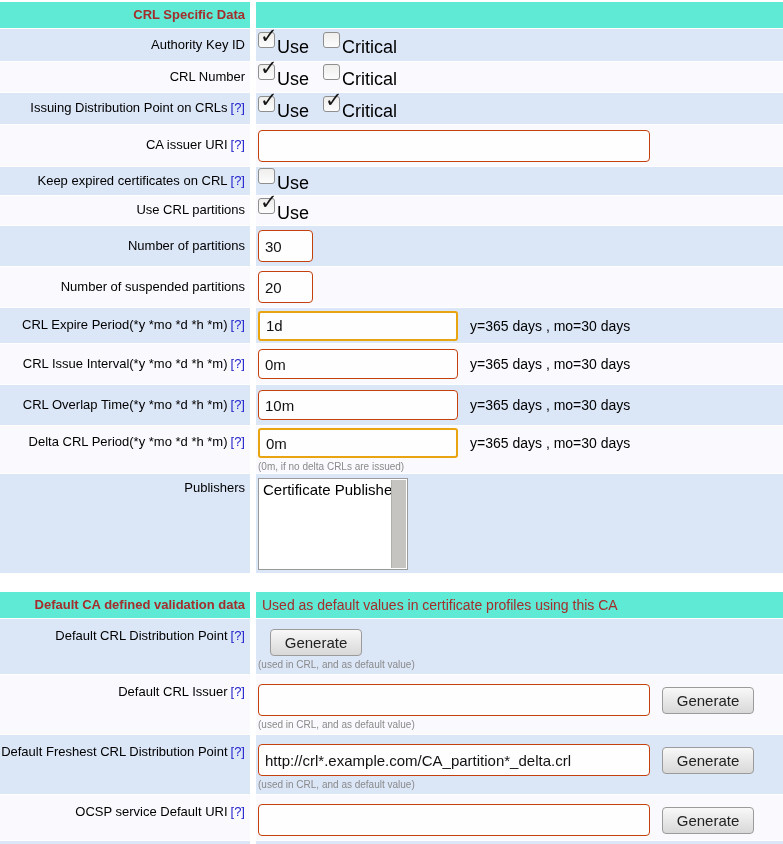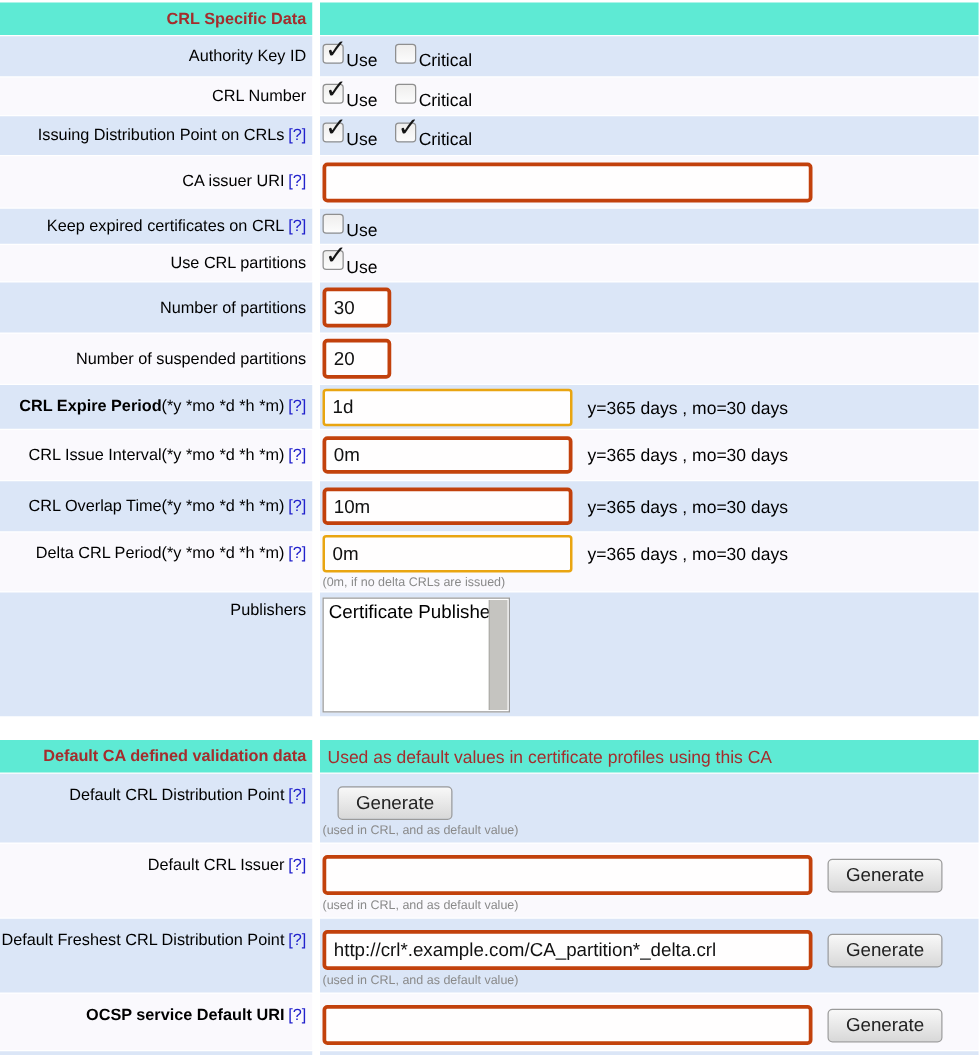--- a/index.html
+++ b/index.html
@@ -16,37 +16,37 @@
     font-size:13px; line-height:1.25;
   }
   .gut { width:6px; flex:none; background:#ffffff; }
   .rcell { flex:1; display:flex; align-items:center; padding-left:2px; }
   .blue  { background:#dbe6f7; }
   .white { background:#faf9fd; }
   .peach { background:#5eead4; }
   .hdr-title { font-weight:bold; color:#a42d2d; font-size:13px; }
   .hdr-sub   { color:#a42d2d; font-size:14px; padding-left:4px; }
   .help { color:#2222cc; margin-left:3px; text-decoration:none; cursor:pointer; }
-  .b { font-weight:bold;margin-top:42px; }
+  .b { font-weight:normal;margin-top:42px; }
   
   .cbwrap { display:inline-flex; align-items:flex-start; }
   .cb {
     position:relative; display:inline-block; width:17px; height:16px;
     border:1px solid #8f8f8f; border-radius:3px;
     background:linear-gradient(#efeeed,#fcfcfc); cursor:pointer; flex:none;
   }
   .cb.checked::after {
     content:"\2713"; position:absolute; left:1px; top:-9px;
     font-size:21px; font-weight:bold; color:#151515;
     font-family:"DejaVu Sans", sans-serif;
   }
-  .cblabel { font-size:14px; margin:5px 14px 0 2px; }
+  .cblabel { font-size:18px; margin:5px 14px 0 2px; }
   
   .ti {
-    height:32px; border:3px solid #c2410c; border-radius:4px;
+    height:32px; border:1px solid #c2410c; border-radius:4px;
     padding:0 6px; font-size:15px; font-family:inherit; color:#111;
     background:#fffefe; outline:none;
   }
   .ti.hl { border:2px solid #e9a511; border-radius:3px; height:30px; }
   .w-num { width:55px; }
   .w-period { width:200px; height:30px; }
   .w-url { width:392px; }
   .hint { font-size:14px; margin-left:12px; white-space:nowrap; }
   .note { font-size:10px; color:#8a8a8a; margin-top:3px; }
   .col { flex-direction:column; align-items:flex-start; justify-content:center; }

